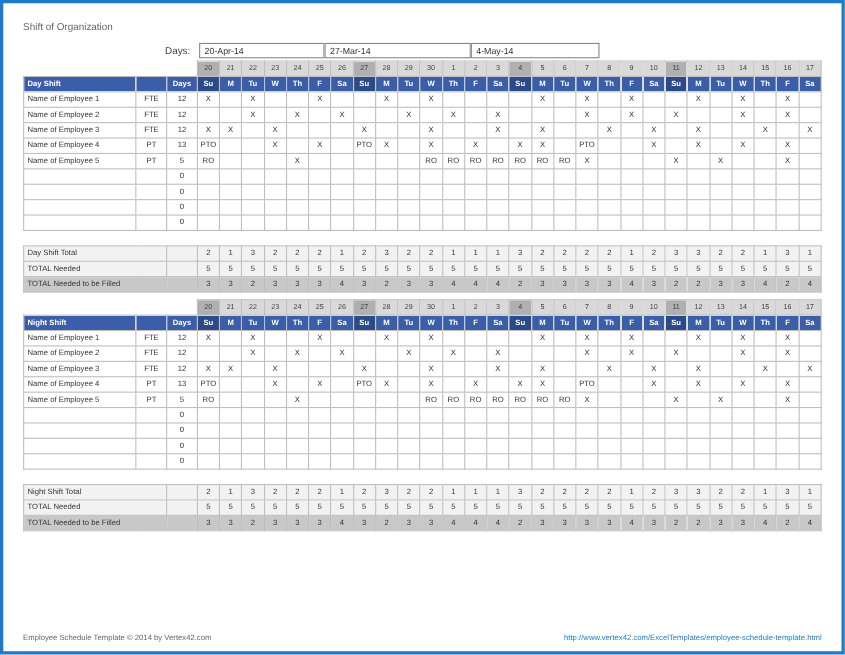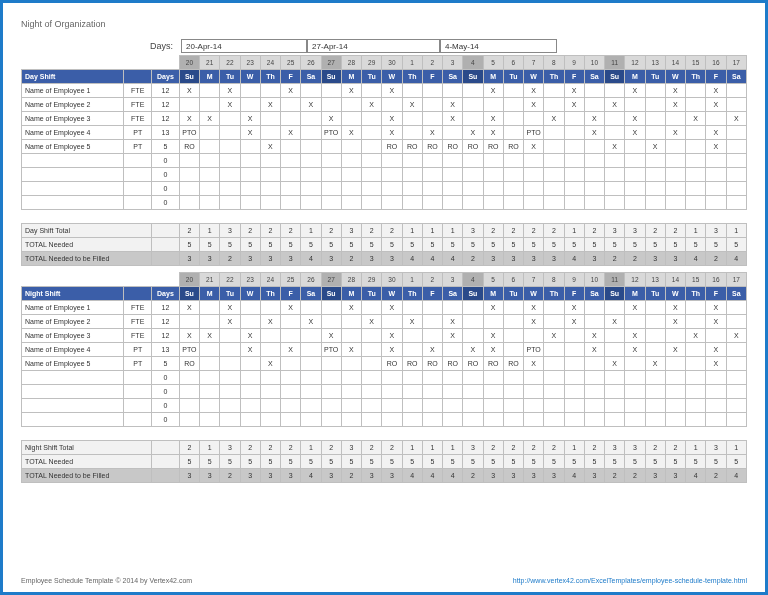--- a/index.html
+++ b/index.html
@@ -26,27 +26,27 @@
   .totals .col-name, .totals-dark .col-name { text-align: left; padding-left: 3px; }
   .emptyrow td { background: #fff; }
   .footer { position: absolute; bottom: 8px; left: 18px; right: 18px; display: flex; justify-content: space-between; font-size: 7px; color: #666; }
   .footer a { color: #1e7bc9; text-decoration: none; }
   .gap { height: 6px; }
 </style>
 </head>
 <body>
 
 <div class="sheet">
-  <div class="org">Night of Organization</div>
+  <div class="org">Shift of Organization</div>
 
   <div class="weekrow">
     <div class="weeklbl">Days:</div>
     <div id="weekdates" style="display:flex;flex:1">
-        <div class="weekdate" style="width: 126px; margin-left: 0px; text-align: right;">20-Apr-14</div>
-        <div class="weekdate" style="width: 133px;">27-Apr-14</div>
+        <div class="weekdate" style="width: 114px; margin-left: 0px; text-align: right;">20-Apr-14</div>
+        <div class="weekdate" style="width: 133px;">27-Mar-14</div>
         <div class="weekdate" style="width: 117px;">4-May-14</div>
       </div>
   </div>
 
   <div id="content">
       <table>
         <tbody>
           <tr class="hdr-datenum">
             <td class="col-name" style="border:none;background:#fff"></td>
             <td class="col-type" style="border:none;background:#fff"></td>

